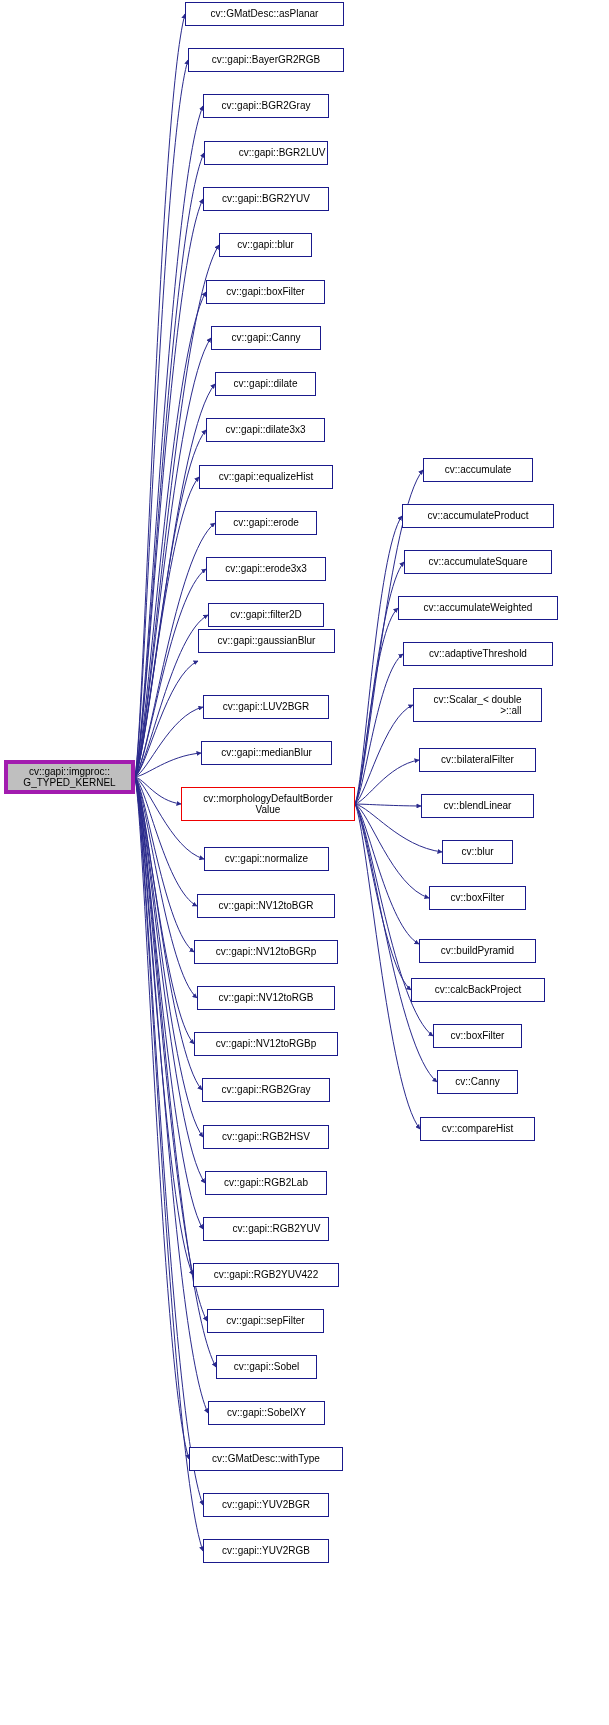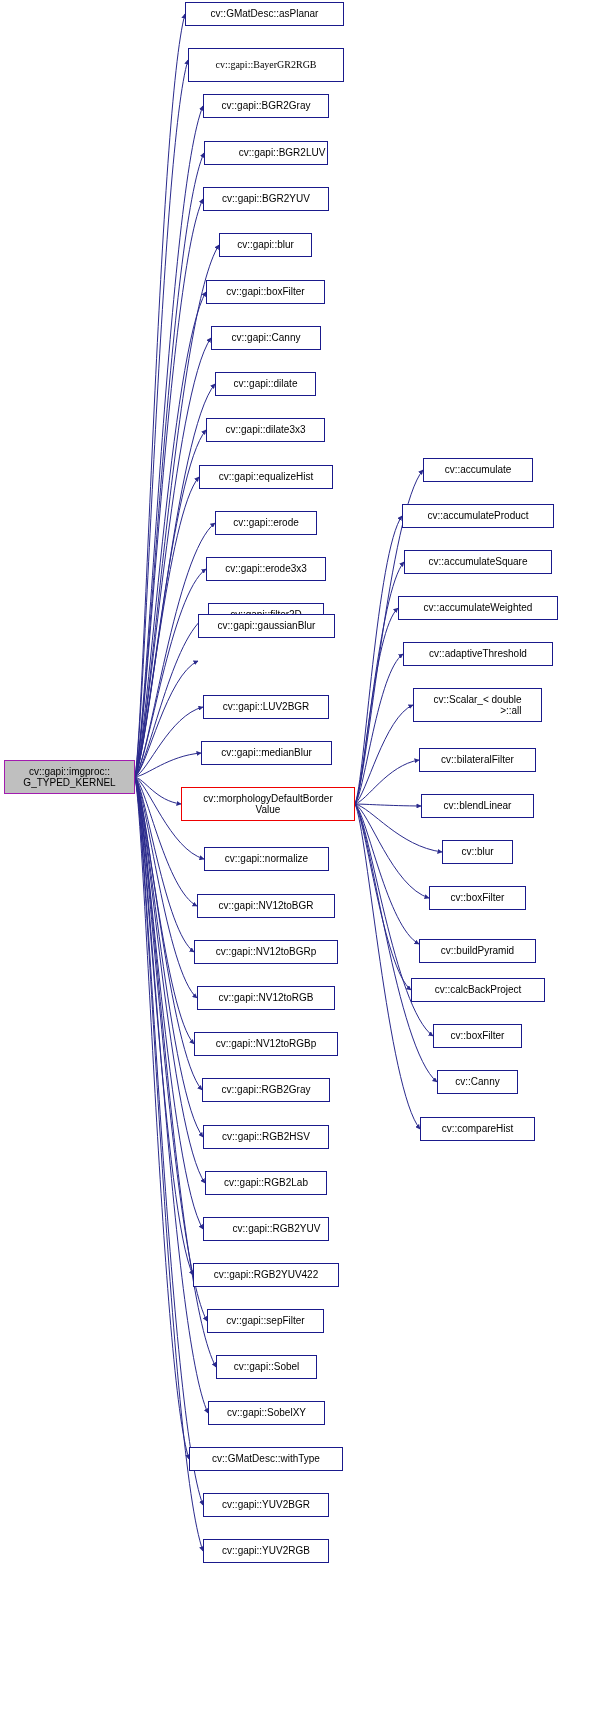--- a/index.html
+++ b/index.html
@@ -33,21 +33,21 @@
     line-height: 11.5px;
     display: flex;
     align-items: center;
     justify-content: center;
     text-align: center;
     white-space: pre-line;
     padding: 0 3px;
   }
   .node.root {
     background: #bfbfbf;
-    border: 1px solid #a21caf;
+    border: 4px solid #a21caf;
   }
   .node.highlight {
     border: 1px solid #ee0000;
   }
 </style>
 </head>
 <body>
 
 <div id="canvas">
   <svg class="edges" id="edge-layer" viewBox="0 0 609 1725">
@@ -105,34 +105,34 @@
         <path d="M 355 804 C 365.78 818.88, 383.28 967.68, 411 990" fill="none" stroke="#2a2a8c" stroke-width="1" marker-end="url(#arrow)"></path>
         <path d="M 355 804 C 370.015 822.56, 394.39 1008.16, 433 1036" fill="none" stroke="#2a2a8c" stroke-width="1" marker-end="url(#arrow)"></path>
         <path d="M 355 804 C 370.785 826.24, 396.40999999999997 1048.64, 437 1082" fill="none" stroke="#2a2a8c" stroke-width="1" marker-end="url(#arrow)"></path>
         <path d="M 355 804 C 367.5125 830, 387.825 1090, 420 1129" fill="none" stroke="#2a2a8c" stroke-width="1" marker-end="url(#arrow)"></path>
       </g>
   </svg>
   <div id="node-layer">
       <div class="node root" style="left: 4px; top: 760px; width: 131px; height: 34px;">cv::gapi::imgproc::
 G_TYPED_KERNEL</div>
       <div class="node" style="left: 185px; top: 2px; width: 159px; height: 24px;">cv::GMatDesc::asPlanar</div>
-      <div class="node" style="left: 188px; top: 48px; width: 156px; height: 34px; font-family: Liberation Serif, serif;">cv::gapi::BayerGR2RGB</div>
+      <div class="node" style="left: 188px; top: 48px; width: 156px; height: 24px;">cv::gapi::BayerGR2RGB</div>
       <div class="node" style="left: 203px; top: 94px; width: 126px; height: 24px;">cv::gapi::BGR2Gray</div>
       <div class="node" style="left: 204px; top: 141px; width: 124px; height: 24px; padding-left: 35px;">cv::gapi::BGR2LUV</div>
       <div class="node" style="left: 203px; top: 187px; width: 126px; height: 24px;">cv::gapi::BGR2YUV</div>
       <div class="node" style="left: 219px; top: 233px; width: 93px; height: 24px;">cv::gapi::blur</div>
       <div class="node" style="left: 206px; top: 280px; width: 119px; height: 24px;">cv::gapi::boxFilter</div>
       <div class="node" style="left: 211px; top: 326px; width: 110px; height: 24px;">cv::gapi::Canny</div>
       <div class="node" style="left: 215px; top: 372px; width: 101px; height: 24px;">cv::gapi::dilate</div>
       <div class="node" style="left: 206px; top: 418px; width: 119px; height: 24px;">cv::gapi::dilate3x3</div>
       <div class="node" style="left: 199px; top: 465px; width: 134px; height: 24px;">cv::gapi::equalizeHist</div>
       <div class="node" style="left: 215px; top: 511px; width: 102px; height: 24px;">cv::gapi::erode</div>
       <div class="node" style="left: 206px; top: 557px; width: 120px; height: 24px;">cv::gapi::erode3x3</div>
       <div class="node" style="left: 208px; top: 603px; width: 116px; height: 24px;">cv::gapi::filter2D</div>
-      <div class="node" style="left: 198px; top: 614px; width: 137px; height: 24px;">cv::gapi::gaussianBlur</div>
+      <div class="node" style="left: 198px; top: 629px; width: 137px; height: 24px;">cv::gapi::gaussianBlur</div>
       <div class="node" style="left: 203px; top: 695px; width: 126px; height: 24px;">cv::gapi::LUV2BGR</div>
       <div class="node" style="left: 201px; top: 741px; width: 131px; height: 24px;">cv::gapi::medianBlur</div>
       <div class="node highlight" style="left: 181px; top: 787px; width: 174px; height: 34px;">cv::morphologyDefaultBorder
 Value</div>
       <div class="node" style="left: 204px; top: 847px; width: 125px; height: 24px;">cv::gapi::normalize</div>
       <div class="node" style="left: 197px; top: 894px; width: 138px; height: 24px;">cv::gapi::NV12toBGR</div>
       <div class="node" style="left: 194px; top: 940px; width: 144px; height: 24px;">cv::gapi::NV12toBGRp</div>
       <div class="node" style="left: 197px; top: 986px; width: 138px; height: 24px;">cv::gapi::NV12toRGB</div>
       <div class="node" style="left: 194px; top: 1032px; width: 144px; height: 24px;">cv::gapi::NV12toRGBp</div>
       <div class="node" style="left: 202px; top: 1078px; width: 128px; height: 24px;">cv::gapi::RGB2Gray</div>

